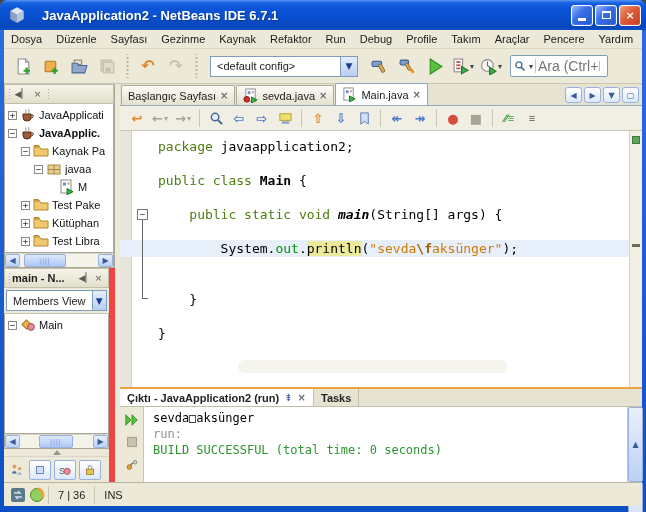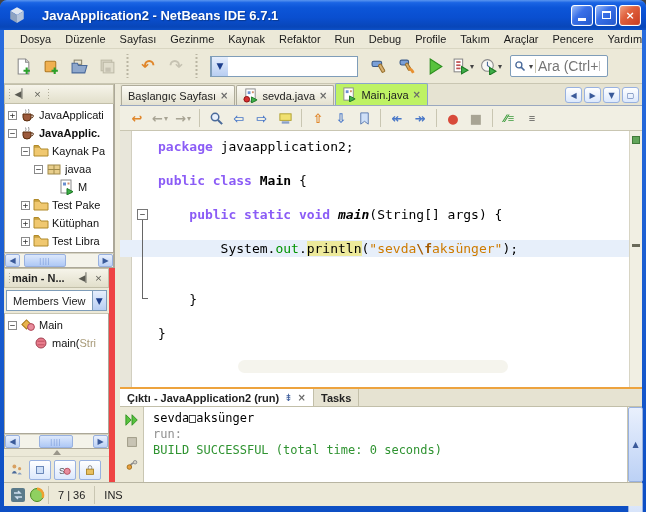--- a/index.html
+++ b/index.html
@@ -30,21 +30,21 @@
     box-shadow:inset 0 0 1px #dce8ff;
   }
   .wbtn.close{ background:linear-gradient(135deg,#f0a080 0%,#e0603c 40%,#c83c20 100%); }
   .wbtn .minbar{ width:8px; height:3px; background:#fff; margin-top:8px; }
   .wbtn .maxbox{ width:9px; height:8px; border:1px solid #fff; border-top:2px solid #fff; }
 
   
   .menubar{
     position:absolute; top:30px; left:4px; right:4px; height:19px;
     background:#ece9d8; border-bottom:1px solid #d9d6c2;
-    display:flex; align-items:center; padding-left:9px; font-size:11px; color:#1a1a1a;
+    display:flex; align-items:center; padding-left:0; font-size:11px; color:#1a1a1a;
   }
   .menu-item{ padding:2px 7px; cursor:default; }
 
   
   .toolbar{
     position:absolute; top:49px; left:4px; right:4px; height:35px;
     background:#ece9d8; border-bottom:1px solid #c9c6b2;
     display:flex; align-items:center; padding-left:6px; gap:2px;
   }
   .tbtn{
@@ -137,21 +137,21 @@
   .fbtn svg, .ficon svg{ width:14px; height:14px; }
   .ficon{ width:18px; height:18px; display:flex; align-items:center; justify-content:center; flex:none; }
 
   
   .edtabs{ height:22px; background:#e6e3d2; display:flex; align-items:flex-end; border-bottom:1px solid #9aa8c0; padding-left:1px; }
   .etab{
     height:20px; display:flex; align-items:center; gap:4px; padding:0 6px; font-size:11px; color:#222;
     background:linear-gradient(180deg,#fcfbf6,#e4e1cf); border:1px solid #aeab9a; border-bottom:0; margin-right:1px;
     border-radius:2px 2px 0 0; white-space:nowrap;
   }
-  .etab.active{ background:#bef264; border-color:#8aa4cc; height:22px; font-weight:normal; }
+  .etab.active{ background:#ffffff; border-color:#8aa4cc; height:22px; font-weight:normal; }
   .etab .ticon{ width:15px; height:15px; display:inline-flex; }
   .etab .ticon svg{ width:15px; height:15px; }
   .etab .tclose{ color:#6a6a6a; font-size:10px; font-weight:bold; }
   .edtab-btns{ margin-left:auto; display:flex; gap:2px; padding:0 3px 2px 0; }
   .edtab-btns .sqbtn{
     width:17px; height:16px; border:1px solid #98b1e0; border-radius:3px; background:linear-gradient(180deg,#fff,#dce8fc);
     color:#3a5a9a; font-size:8px; display:flex; align-items:center; justify-content:center;
   }
 
   
@@ -161,21 +161,21 @@
   .esep{ width:1px; height:18px; background:#c9c6b2; margin:0 4px; }
   .c-or{ color:#e0862a; } .c-gray{ color:#a8a494; } .c-blue{ color:#4a78c8; }
   .c-red{ color:#d84a3a; } .c-green{ color:#3a9a3a; } .c-dark{ color:#555; }
 
   
   .code-wrap{ flex:1; position:relative; background:#fff; overflow:hidden; display:flex; min-height:0; }
   .gutterbg{ position:absolute; left:0; top:0; bottom:0; width:12px; background:#e8e6da; border-right:1px solid #d2cfc0; }
   .code{ position:relative; flex:1; padding-top:7px; font-family:"DejaVu Sans Mono",monospace; font-size:13px; }
   .code-line{ height:17px; line-height:17px; white-space:pre; padding-left:38px; }
   .code-line.current{ background:#e7effa; }
-  .tok-kw{ color:#8b5cf6;font-weight:bold; }
+  .tok-kw{ color:#4d7c0f; }
   .tok-plain{ color:#000; }
   .tok-type{ color:#000; font-weight:bold; }
   .tok-method{ color:#000; font-weight:bold; font-style:italic; }
   .tok-field{ color:#009300; }
   .tok-occurrence{ background:#edea9b; color:#000; }
   .tok-string{ color:#ce7b00; }
   .tok-escape{ color:#a35a00; font-weight:bold; }
   .fold-box{
     position:absolute; left:17px; width:11px; height:11px; border:1px solid #777; background:#fff;
     font-size:9px; line-height:9px; text-align:center; color:#333; font-family:"DejaVu Sans Mono",monospace;
@@ -284,20 +284,21 @@
       </span>
     <span class="tsep"></span>
     <span class="tbtn">
         <span class="tglyph g c-or">↶</span>
       </span>
     <span class="tbtn dis">
         <span class="tglyph g c-gray">↷</span>
       </span>
     <span class="tsep"></span>
     <span class="combo" id="config-combo">
+      <span class="val">&lt;default config&gt;</span>
       <span class="drop g">▼</span>
     </span>
     <span class="tbtn">
         <svg viewBox="0 0 16 16">
           <rect x="1" y="3" width="9" height="5" rx="1.5" fill="#7aa0d8" stroke="#3a5a88"></rect>
           <rect x="7" y="6" width="3" height="8" rx="1" transform="rotate(-30 8.5 7)" fill="#d8b070" stroke="#96702e"></rect>
         </svg>
       </span>
     <span class="tbtn">
         <svg viewBox="0 0 16 16">
@@ -461,31 +462,20 @@
         <div class="tree nav-tree" id="navigator-tree" style="flex:1;">
             <div class="tree-row" style="padding-left: 3px;">
               <span class="expander">−</span>
               <span class="ticon">
                 <svg viewBox="0 0 16 16">
                   <rect x="3.2" y="4.2" width="6.5" height="6.5" transform="rotate(45 6.5 7.5)" fill="#e8b44c" stroke="#a87818"></rect>
                   <circle cx="11" cy="10" r="3.4" fill="#e88c9c" stroke="#b04858"></circle>
                 </svg>
               </span>
               <span class="tlabel">Main</span>
-            </div>
-            <div class="tree-row" style="padding-left: 16px;">
-              <span class="exsp"></span>
-              <span class="ticon">
-                <svg viewBox="0 0 16 16">
-                  <circle cx="8" cy="8" r="5" fill="#e87c8c" stroke="#a04050"></circle>
-                  <path d="M4.5 6.2 h7 M4.5 9.8 h7" stroke="#c05060"></path>
-                </svg>
-              </span>
-              <span class="tlabel">main(</span>
-              <span class="tsuffix">Stri</span>
             </div>
           </div>
         <div class="hscroll">
           <span class="sbtn g">◀</span>
           <span class="htrack">
               <span class="hthumb" style="left:26%;width:34px;"></span>
             </span>
           <span class="sbtn g">▶</span>
         </div>
         <div class="filtergrip">

